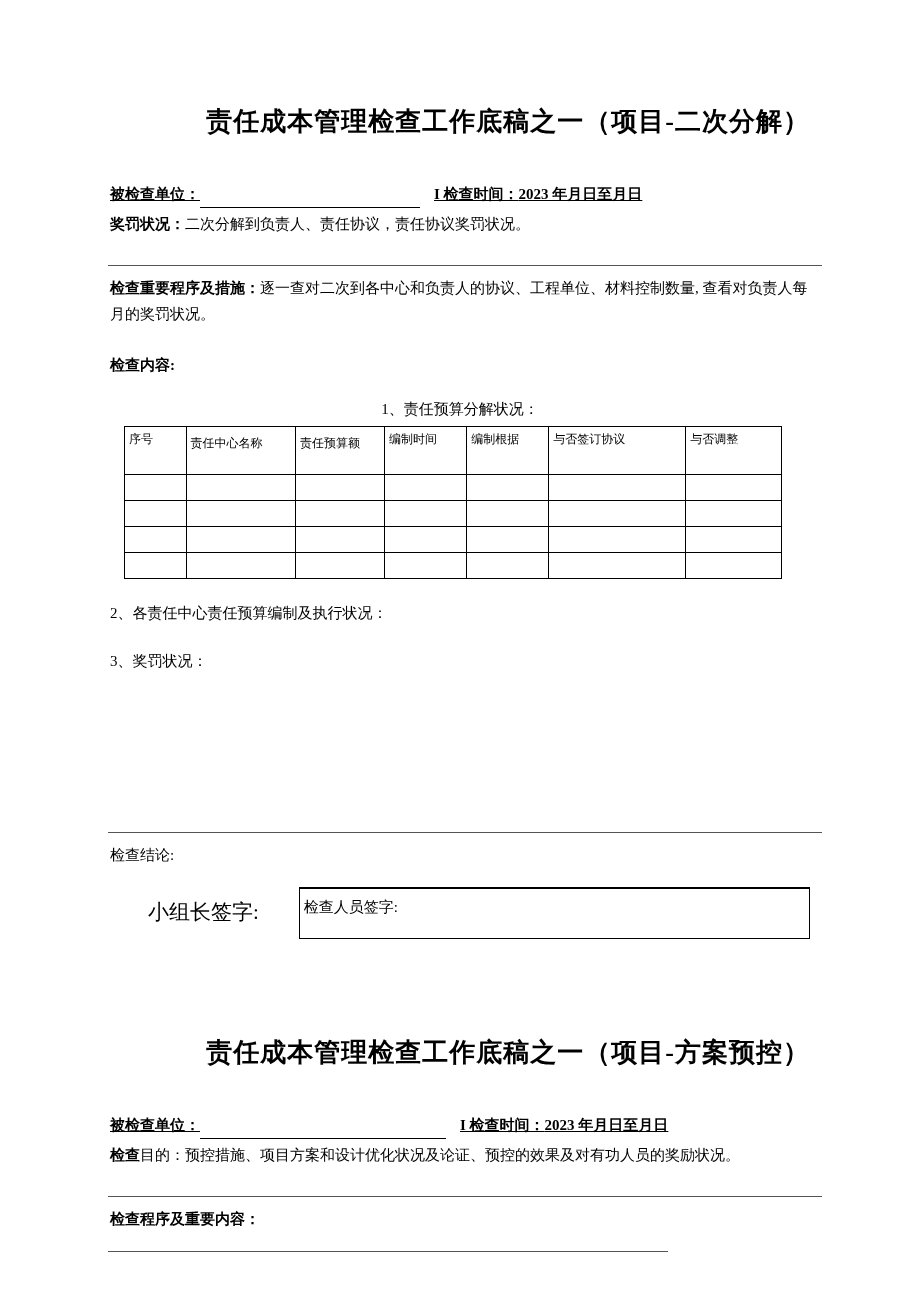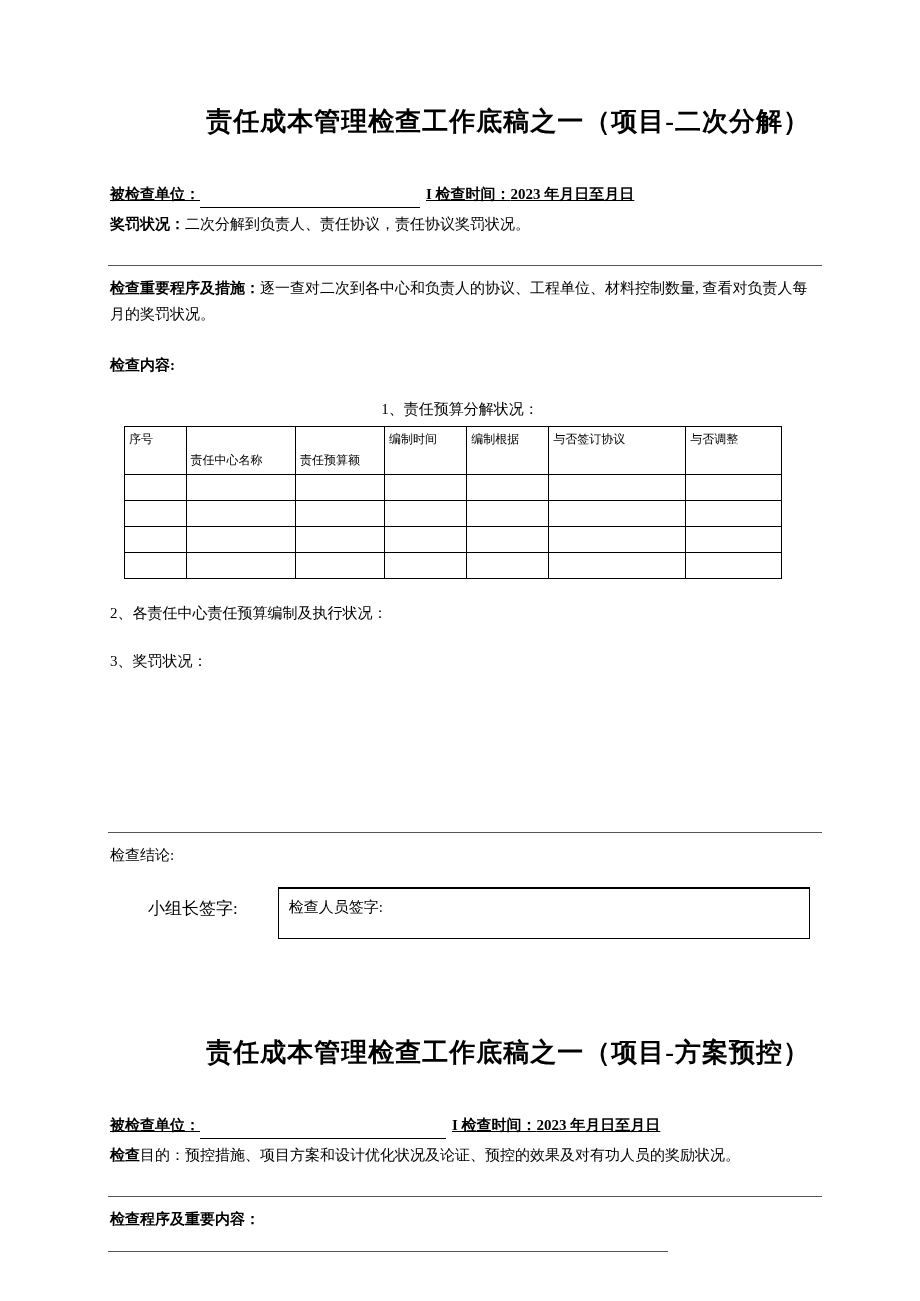--- a/index.html
+++ b/index.html
@@ -25,21 +25,21 @@
       margin-bottom: 4px;
       font-weight: bold;
     }
     .underline-field {
       border-bottom: 1px solid #000;
       display: inline-block;
       min-width: 220px;
       height: 1.2em;
     }
     .meta-row .label { text-decoration: underline; }
-    .meta-row .time-label { margin-left: 6px; }
+    .meta-row .time-label { margin-left: 14px; }
     .purpose-row, .procedure-row, .content-row, .conclusion-row, .item-row {
       margin-top: 2px;
     }
     .bold { font-weight: bold; }
     .hr-full {
       border: none;
       border-top: 1px solid #555;
       margin: 28px 0 10px -2px;
       width: 102%;
     }
@@ -68,40 +68,40 @@
       vertical-align: top;
       padding: 2px 4px;
       height: 26px;
     }
     table th {
       height: 48px;
       vertical-align: top;
     }
     table th.vtop-bottom {
       vertical-align: bottom;
-      padding-bottom: 4px;
+      padding-bottom: 21px;
     }
     .item-row { margin-top: 22px; }
     .big-gap { height: 130px; }
     .sign-row {
       display: flex;
       align-items: stretch;
       margin-top: 18px;
     }
     .sign-left {
       padding-left: 38px;
       padding-right: 40px;
       padding-top: 8px;
-      font-size: 17px;
+      font-size: 21px;
     }
     .sign-box {
       border: 1px solid #000;
       border-top-width: 2px;
       flex: 1;
-      padding: 6px 8px 18px 10px;
+      padding: 6px 8px 18px 4px;
       font-size: 15px;
     }
     .section2 { margin-top: 92px; }
   </style>
 </head>
 <body>
 
 <div>
   <div class="title">责任成本管理检查工作底稿之一（项目-二次分解）</div>
 

